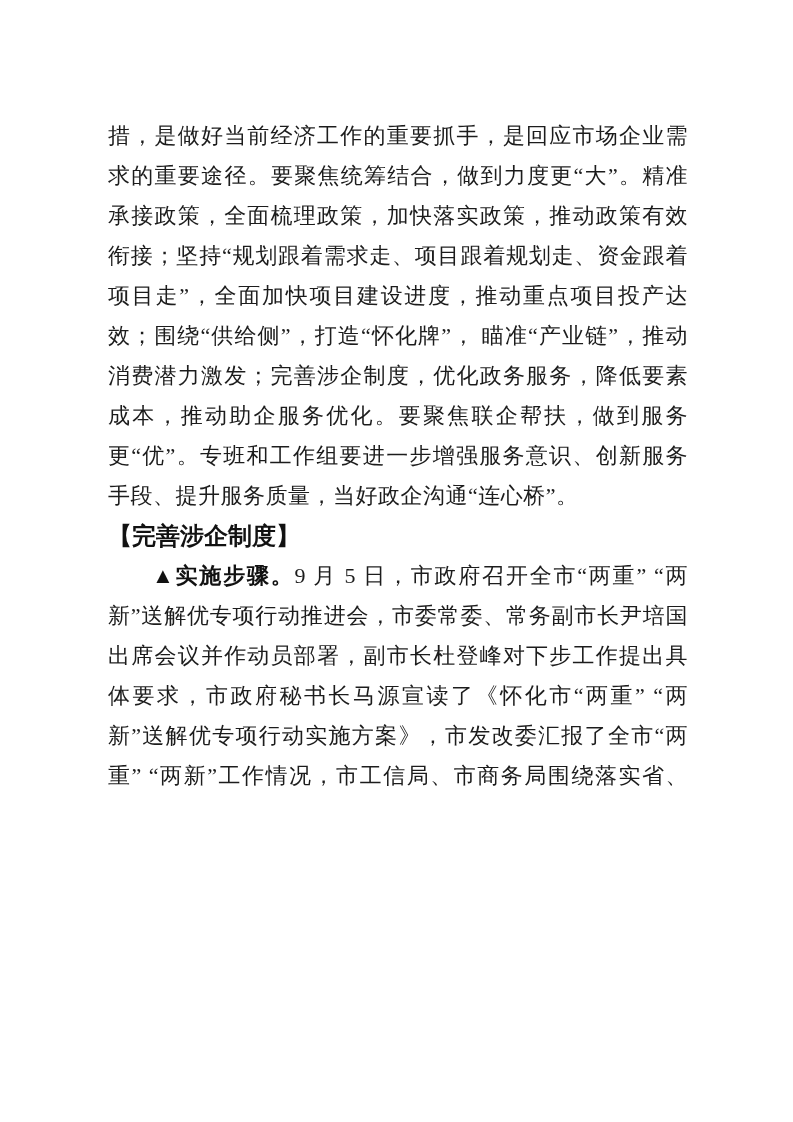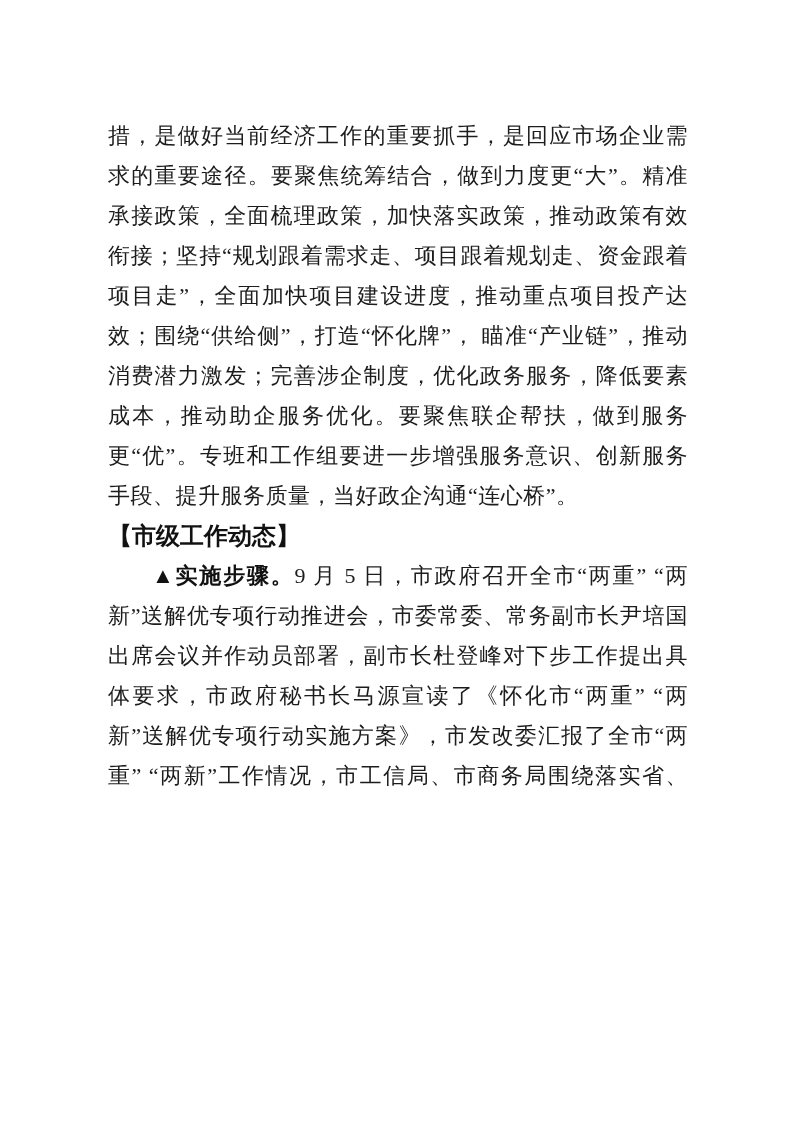--- a/index.html
+++ b/index.html
@@ -50,17 +50,17 @@
     color: #1c1c1c;
     font-family: "Liberation Serif", "DejaVu Serif", serif;
   }
 </style>
 </head>
 <body>
 
 <div class="page">
   <div class="content">
     <p class="body-text">措，是做好当前经济工作的重要抓手，是回应市场企业需求的重要途径。要聚焦统筹结合，做到力度更“大”。精准承接政策，全面梳理政策，加快落实政策，推动政策有效衔接；坚持“规划跟着需求走、项目跟着规划走、资金跟着项目走”，全面加快项目建设进度，推动重点项目投产达效；围绕“供给侧”，打造“怀化牌”， 瞄准“产业链”，推动消费潜力激发；完善涉企制度，优化政务服务，降低要素成本，推动助企服务优化。要聚焦联企帮扶，做到服务更“优”。专班和工作组要进一步增强服务意识、创新服务手段、提升服务质量，当好政企沟通“连心桥”。</p>
-    <h2 class="section-heading">【市级工作动态】</h2>
+    <h2 class="section-heading">【完善涉企制度】</h2>
     <p class="body-text indent"><span class="para-lead">▲实施步骤。</span><span>9 月 5 日，市政府召开全市“两重” “两新”送解优专项行动推进会，市委常委、常务副市长尹培国出席会议并作动员部署，副市长杜登峰对下步工作提出具体要求，市政府秘书长马源宣读了《怀化市“两重” “两新”送解优专项行动实施方案》，市发改委汇报了全市“两重” “两新”工作情况，市工信局、市商务局围绕落实省、市“两重” “两新”送解优专项行动发言，并进行了专项业务培训，25 家成员单位主要负责人、工作组及工作专班全体人员参加。会议明确了重点任务、组织架构、工作方式、实施步骤、工作机制和工作要求。会议明确抽调 93 名工作人员成立 7 个工作组联点全市 15 个县市区、园区，组建综合、政策、服务、宣传四个工作专班，</span></p>
   </div>
   <div class="page-number">— 3 —</div>
 </div>
 
 </body></html>

